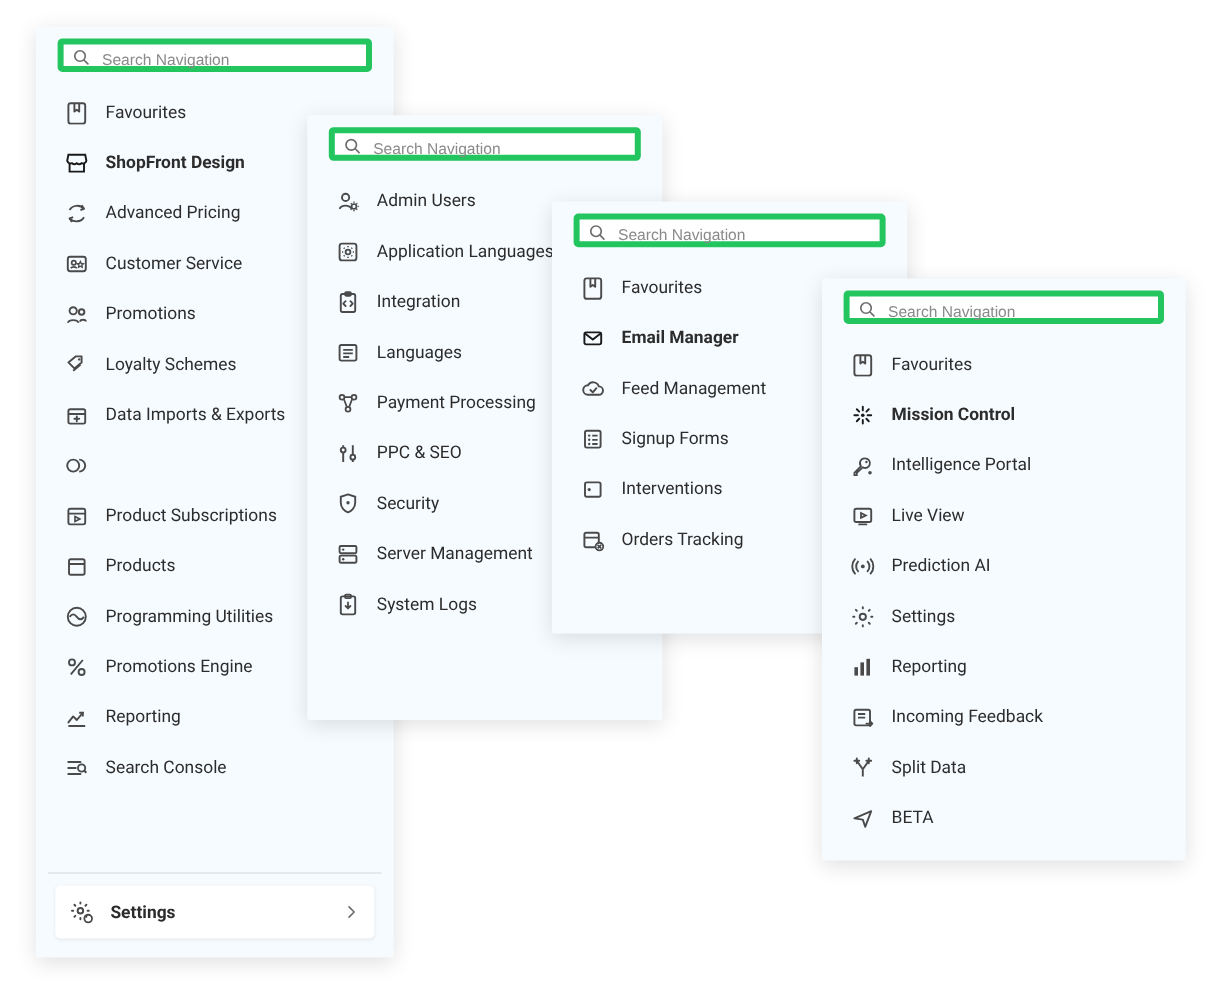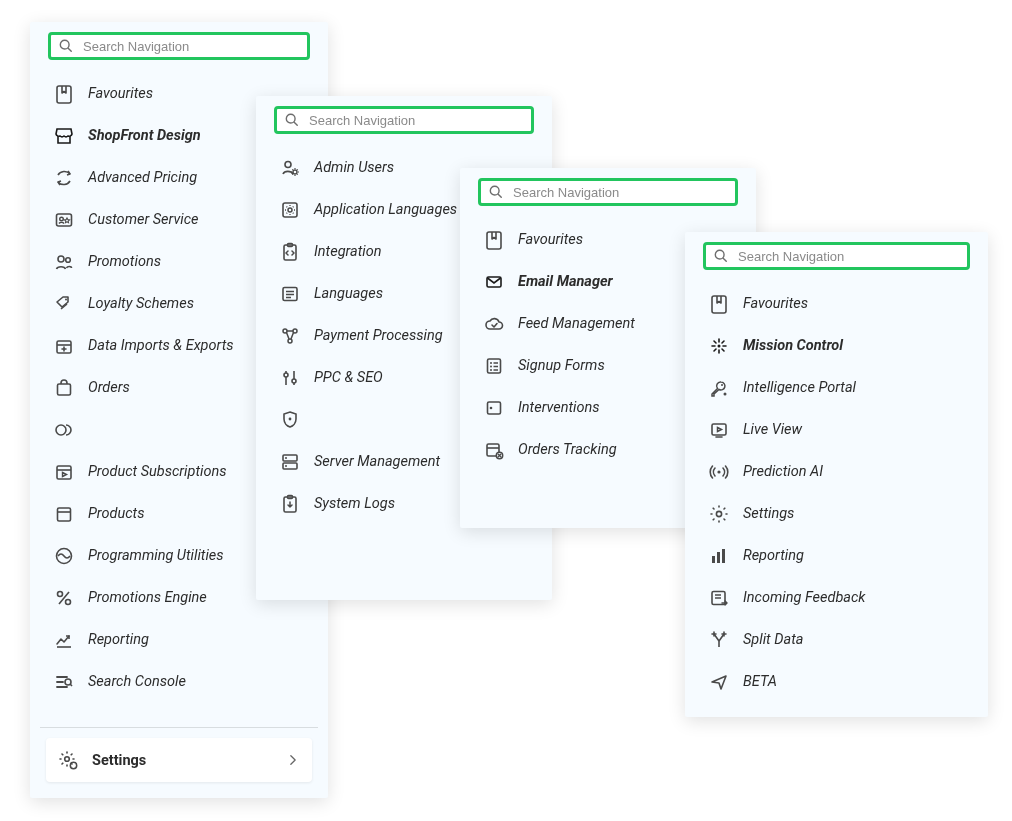--- a/index.html
+++ b/index.html
@@ -17,22 +17,22 @@
   .panel {
     position: absolute;
     background: #f6fbff;
     border-radius: 2px;
     box-shadow: 0 4px 18px rgba(0,0,0,0.12);
     box-sizing: border-box;
     padding: 10px 10px;
   }
   .search {
     display: flex;
-    align-items: center;
-    border: 3px solid #22c55e;
+    align-items: flex-start;
+    border: 5px solid #22c55e;
     border-radius: 4px;
     background: #fff;
     margin: 0 8px 10px 8px;
     padding: 4px 8px;
     height: 28px;
     box-sizing: border-box;
   }
   .search .si {
     width: 14px;
     height: 14px;
@@ -69,21 +69,20 @@
     flex: 0 0 auto;
     margin-right: 14px;
     color: #4a4a4a;
     display: flex;
     align-items: center;
     justify-content: center;
   }
   .nav-item .label {
     flex: 1;
     font-size: 14.5px;
-    font-style: italic;
   }
   .nav-item.active .label { font-weight: 700; }
   .nav-item.active .icon { color: #1a1a1a; }
   .footer {
     padding: 4px 6px 6px 6px;
   }
   .footer-card {
     background: #ffffff;
     border-radius: 4px;
     display: flex;
@@ -401,28 +400,20 @@
         </span>
         <span class="label">Loyalty Schemes</span>
       </div>
       <div class="nav-item">
         <span class="icon">
           <svg viewBox="0 0 20 20" width="20" height="20">
             <use href="#i-box-plus"></use>
           </svg>
         </span>
         <span class="label">Data Imports &amp; Exports</span>
-      </div>
-      <div class="nav-item">
-        <span class="icon">
-          <svg viewBox="0 0 20 20" width="20" height="20">
-            <use href="#i-cart"></use>
-          </svg>
-        </span>
-        <span class="label">Orders</span>
       </div>
       <div class="nav-item">
         <span class="icon">
           <svg viewBox="0 0 20 20" width="20" height="20">
             <use href="#i-two-circles"></use>
           </svg>
         </span>
       </div>
       <div class="nav-item">
         <span class="icon">
@@ -552,20 +543,21 @@
           </svg>
         </span>
         <span class="label">PPC &amp; SEO</span>
       </div>
       <div class="nav-item">
         <span class="icon">
           <svg viewBox="0 0 20 20" width="20" height="20">
             <use href="#i-shield"></use>
           </svg>
         </span>
+        <span class="label">Security</span>
       </div>
       <div class="nav-item">
         <span class="icon">
           <svg viewBox="0 0 20 20" width="20" height="20">
             <use href="#i-stack"></use>
           </svg>
         </span>
         <span class="label">Server Management</span>
       </div>
       <div class="nav-item">

